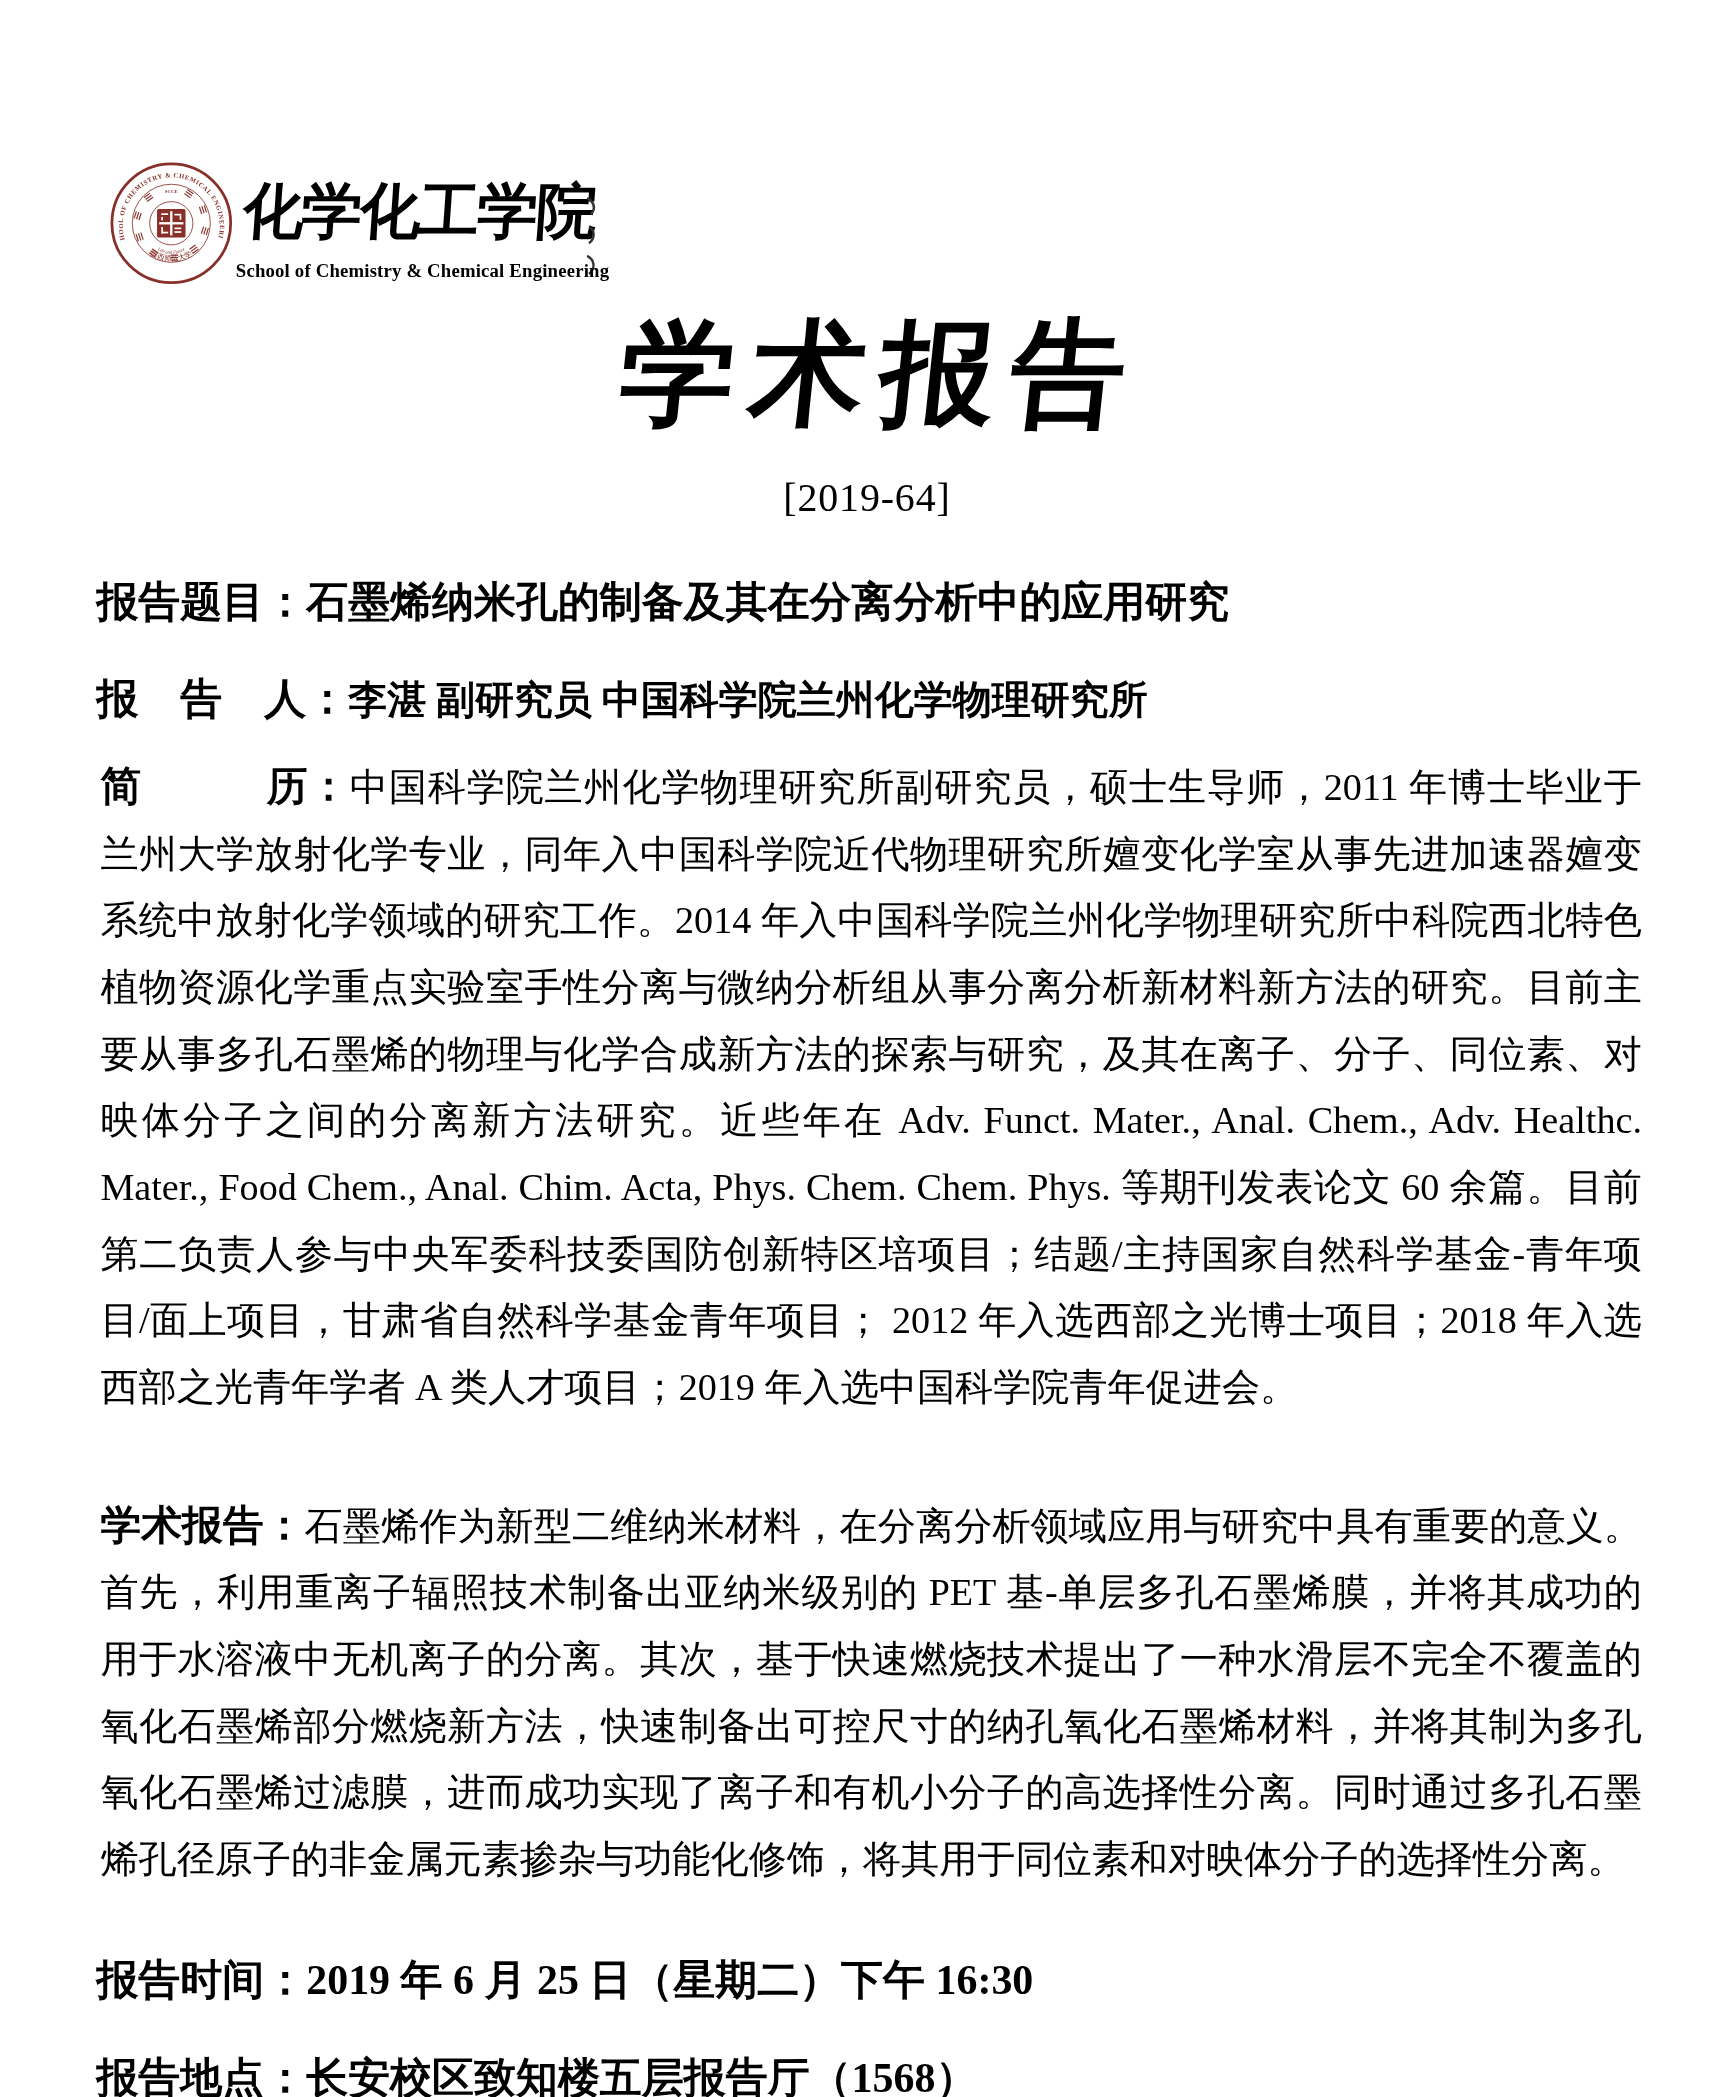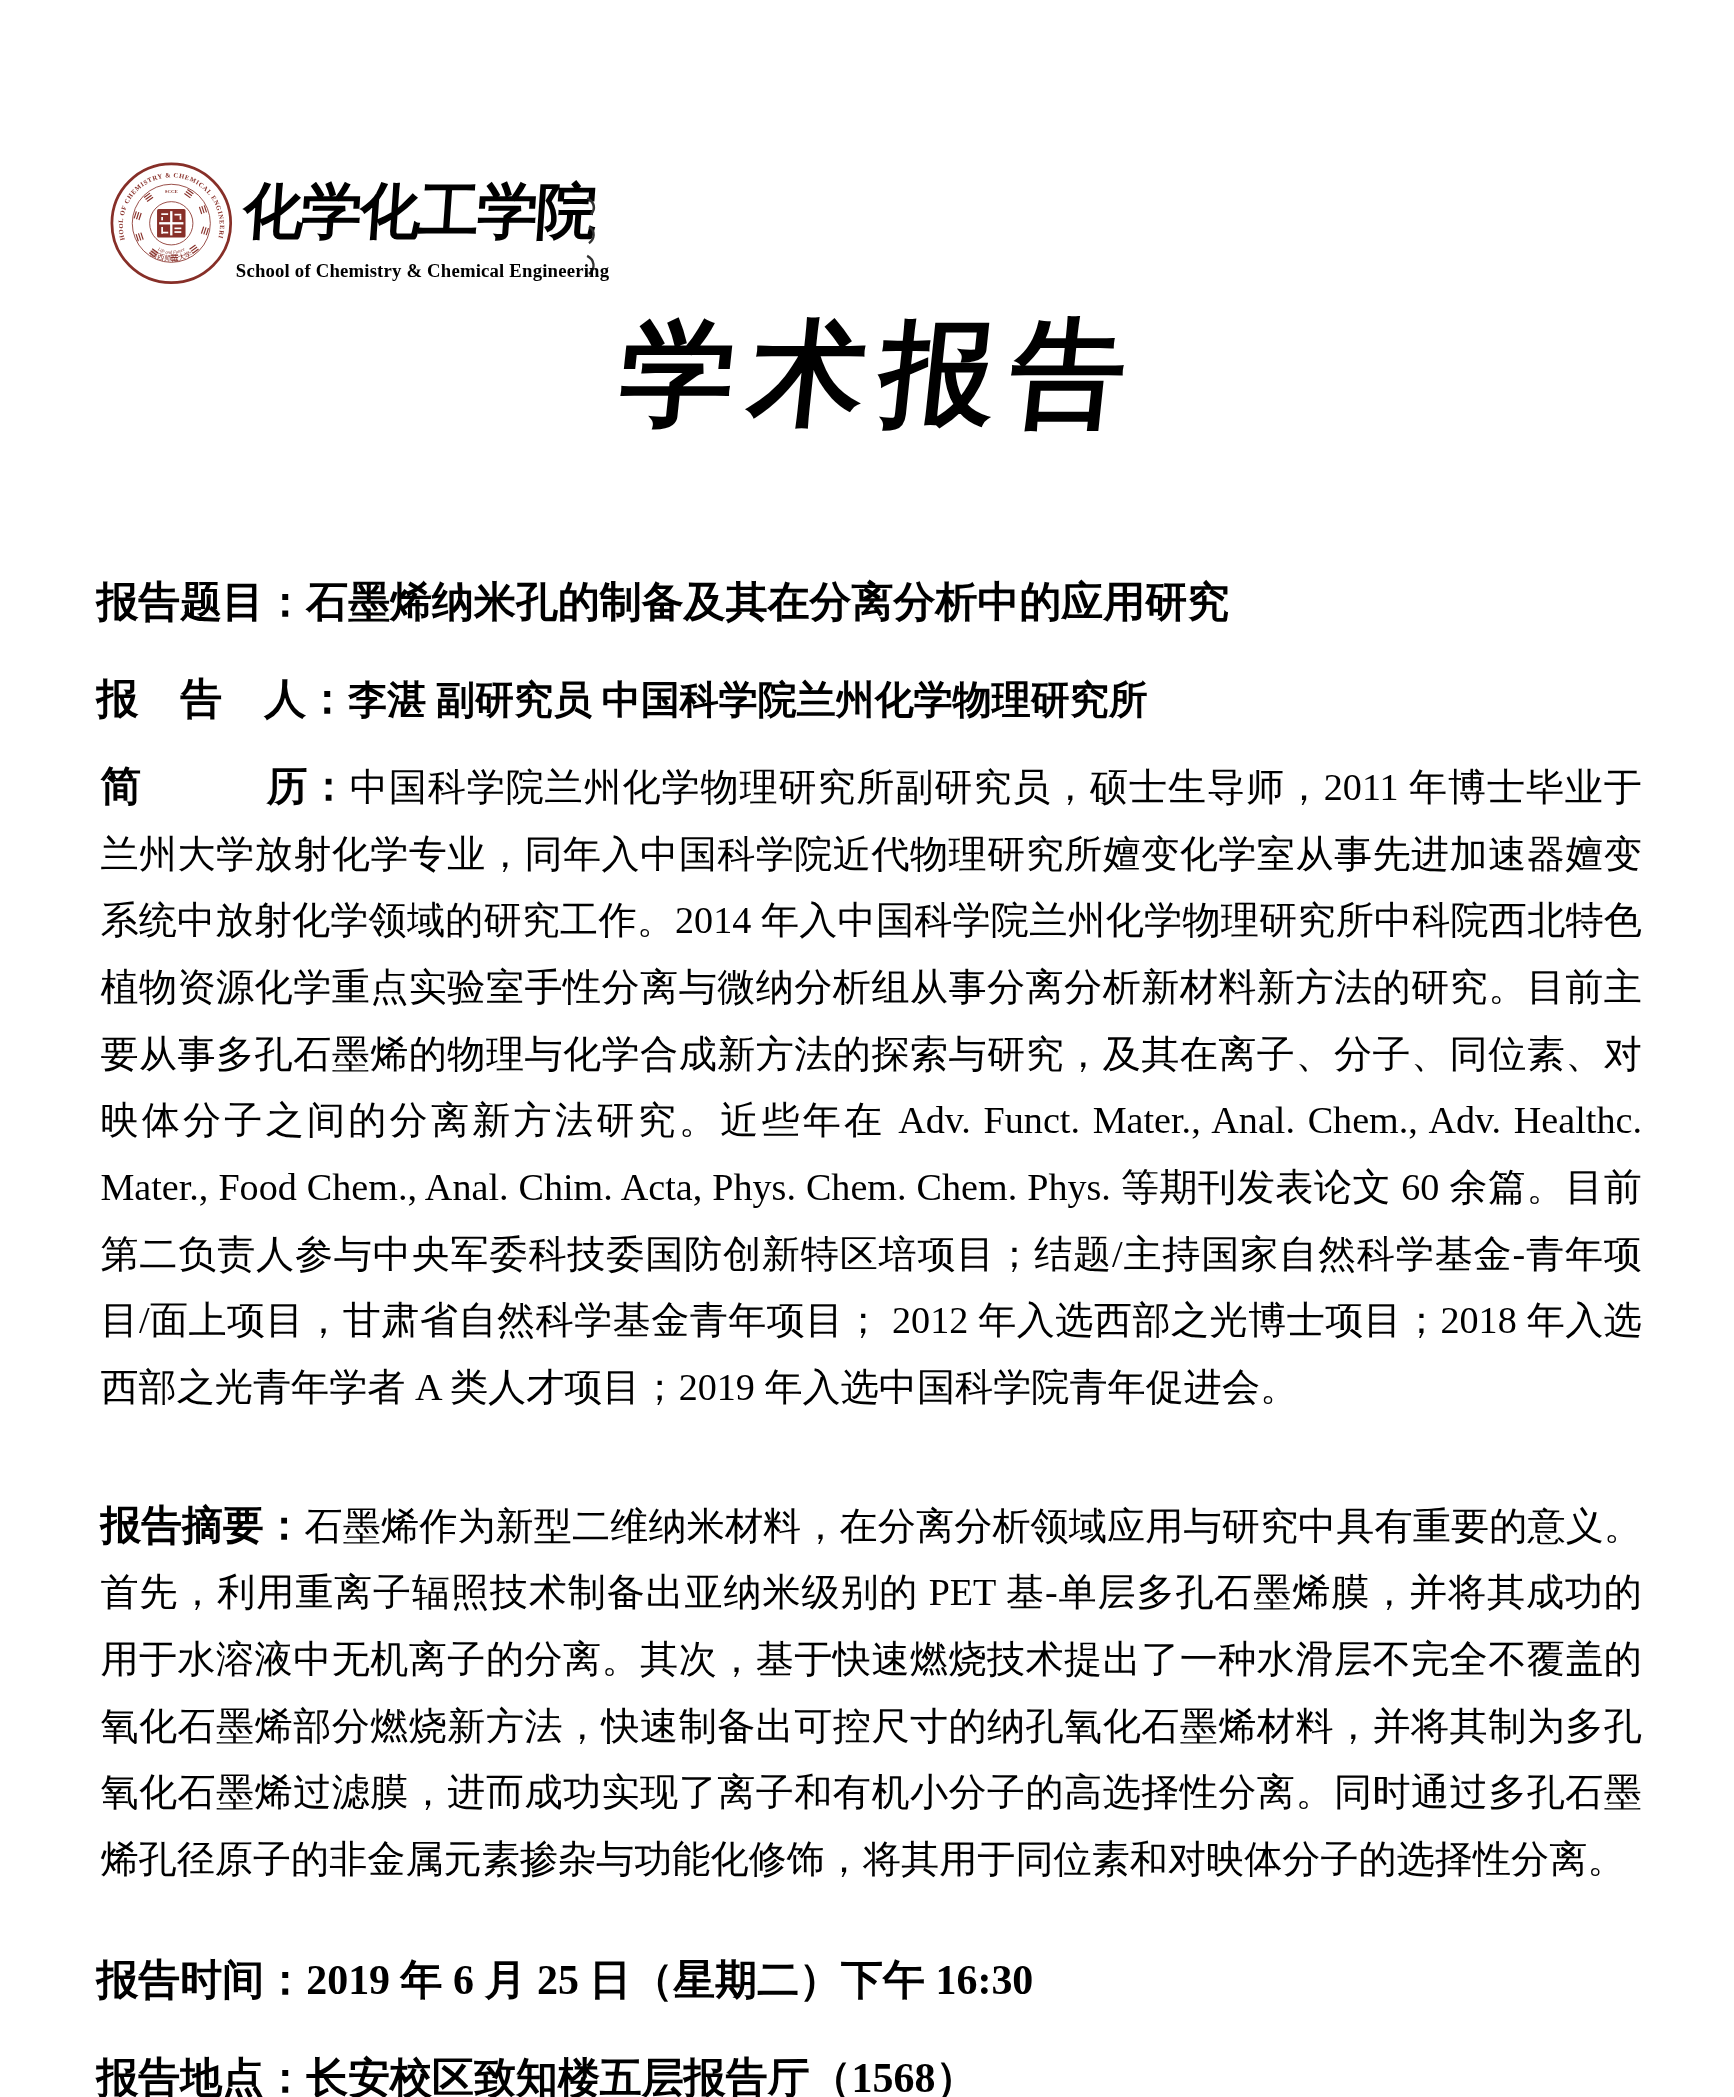--- a/index.html
+++ b/index.html
@@ -119,35 +119,36 @@
   <div class="brand-cn">化学化工学院</div>
   <svg class="sig-marks" viewBox="0 0 10 50" aria-hidden="true">
     <path d="M2,4 C6,6 7,10 4,13" stroke="#333" stroke-width="1.4" fill="none"></path>
     <path d="M3,20 C7,22 6,27 3,29" stroke="#333" stroke-width="1.3" fill="none"></path>
     <path d="M2,36 C6,38 7,43 3,46" stroke="#333" stroke-width="1.3" fill="none"></path>
   </svg>
   <div class="brand-en">School of Chemistry &amp; Chemical Engineering</div>
 
   <div class="main-title">学术报告</div>
 
+  <div class="issue-no">[2019-64]</div>
 
   <div class="row row-topic">
     <span class="label">报告题目：</span><span class="value">石墨烯纳米孔的制备及其在分离分析中的应用研究</span>
   </div>
 
   <div class="row row-speaker">
     <span class="label">报　告　人：</span><span class="value">李湛 副研究员 中国科学院兰州化学物理研究所</span>
   </div>
 
   <p class="para para-bio">
     <span class="label">简　　　历：</span><span>中国科学院兰州化学物理研究所副研究员，硕士生导师，2011 年博士毕业于兰州大学放射化学专业，同年入中国科学院近代物理研究所嬗变化学室从事先进加速器嬗变系统中放射化学领域的研究工作。2014 年入中国科学院兰州化学物理研究所中科院西北特色植物资源化学重点实验室手性分离与微纳分析组从事分离分析新材料新方法的研究。目前主要从事多孔石墨烯的物理与化学合成新方法的探索与研究，及其在离子、分子、同位素、对映体分子之间的分离新方法研究。近些年在 Adv. Funct. Mater., Anal. Chem., Adv. Healthc. Mater., Food Chem., Anal. Chim. Acta, Phys. Chem. Chem. Phys. 等期刊发表论文 60 余篇。目前第二负责人参与中央军委科技委国防创新特区培项目；结题/主持国家自然科学基金-青年项目/面上项目，甘肃省自然科学基金青年项目； 2012 年入选西部之光博士项目；2018 年入选西部之光青年学者 A 类人才项目；2019 年入选中国科学院青年促进会。</span>
   </p>
 
   <p class="para para-abstract">
-    <span class="label">报告摘要：</span><span>石墨烯作为新型二维纳米材料，在分离分析领域应用与研究中具有重要的意义。首先，利用重离子辐照技术制备出亚纳米级别的 PET 基-单层多孔石墨烯膜，并将其成功的用于水溶液中无机离子的分离。其次，基于快速燃烧技术提出了一种水滑层不完全不覆盖的氧化石墨烯部分燃烧新方法，快速制备出可控尺寸的纳孔氧化石墨烯材料，并将其制为多孔氧化石墨烯过滤膜，进而成功实现了离子和有机小分子的高选择性分离。同时通过多孔石墨烯孔径原子的非金属元素掺杂与功能化修饰，将其用于同位素和对映体分子的选择性分离。</span>
+    <span class="label">学术报告：</span><span>石墨烯作为新型二维纳米材料，在分离分析领域应用与研究中具有重要的意义。首先，利用重离子辐照技术制备出亚纳米级别的 PET 基-单层多孔石墨烯膜，并将其成功的用于水溶液中无机离子的分离。其次，基于快速燃烧技术提出了一种水滑层不完全不覆盖的氧化石墨烯部分燃烧新方法，快速制备出可控尺寸的纳孔氧化石墨烯材料，并将其制为多孔氧化石墨烯过滤膜，进而成功实现了离子和有机小分子的高选择性分离。同时通过多孔石墨烯孔径原子的非金属元素掺杂与功能化修饰，将其用于同位素和对映体分子的选择性分离。</span>
   </p>
 
   <div class="row row-time">
     <span class="label">报告时间：</span><span class="value">2019 年 6 月 25 日（星期二）下午 16:30</span>
   </div>
 
   <div class="row row-venue">
     <span class="label">报告地点：</span><span class="value">长安校区致知楼五层报告厅（1568）</span>
   </div>
 

